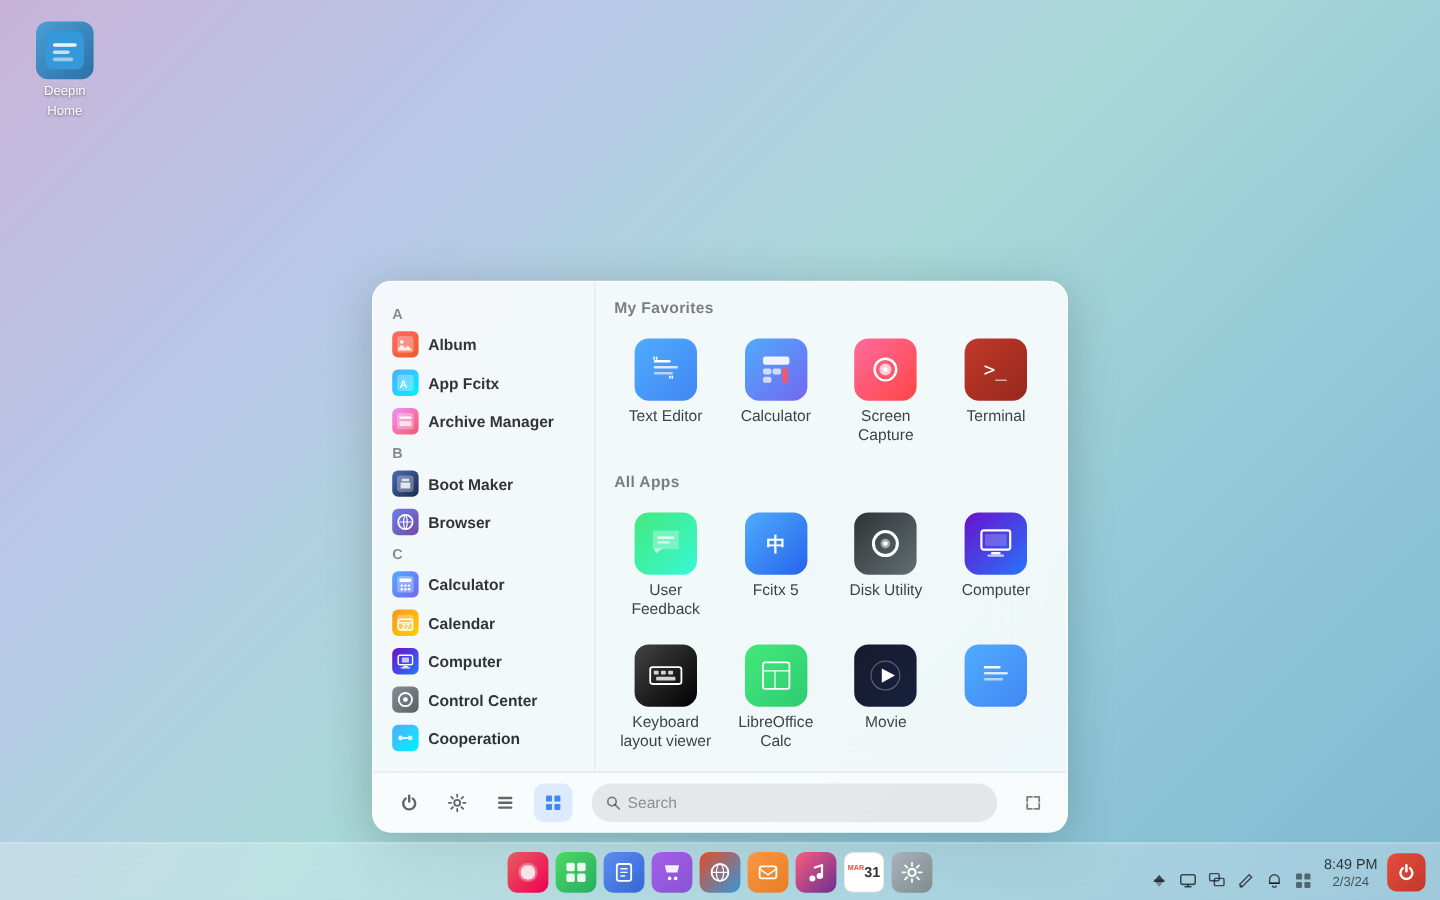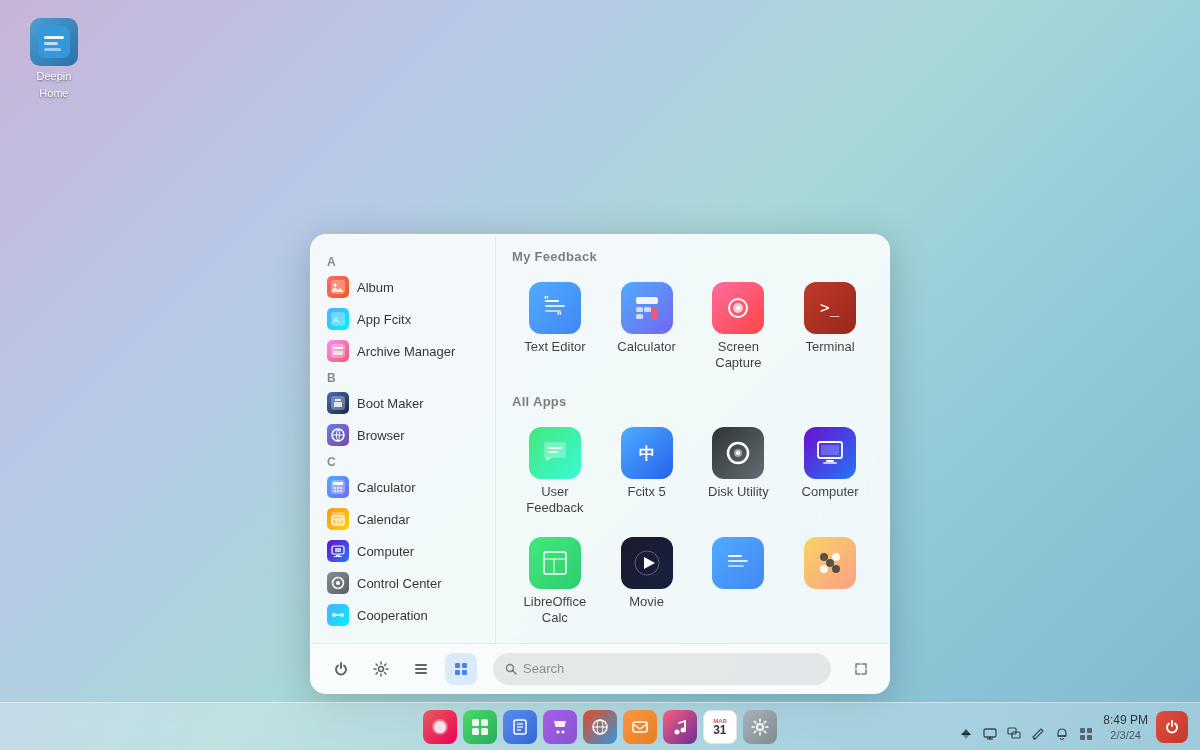--- a/index.html
+++ b/index.html
@@ -162,20 +162,21 @@
 
     .sidebar-item {
       display: flex;
       align-items: center;
       gap: 8px;
       padding: 5px 8px;
       border-radius: 8px;
       cursor: pointer;
       font-size: 13px;
       color: rgba(0,0,0,0.8);
+      font-weight: bold;
     }
     .sidebar-item-icon {
       width: 22px;
       height: 22px;
       border-radius: 5px;
       display: flex;
       align-items: center;
       justify-content: center;
       font-size: 14px;
       flex-shrink: 0;
@@ -467,21 +468,21 @@
                 <circle cx="11" cy="7" r="2" fill="white" opacity="0.8"></circle>
                 <line x1="5" y1="7" x2="9" y2="7" stroke="white" stroke-width="1.5"></line>
               </svg>
           </div>
           <span>Cooperation</span>
         </div>
       </div>
 
       <div class="menu-main">
 
-        <div class="section-title">My Feedback</div>
+        <div class="section-title">My Favorites</div>
         <div class="apps-grid">
 
           <div class="app-item">
             <div class="app-icon icon-texteditor">
               <svg width="32" height="32" viewBox="0 0 32 32">
                   <rect width="32" height="32" rx="8" fill="none"></rect>
                   <rect x="6" y="8" width="14" height="2" rx="1" fill="white"></rect>
                   <rect x="6" y="13" width="20" height="2" rx="1" fill="white" opacity="0.8"></rect>
                   <rect x="6" y="18" width="16" height="2" rx="1" fill="white" opacity="0.6"></rect>
                   <text x="18" y="28" font-size="10" fill="white" font-weight="bold">"</text>
@@ -573,20 +574,33 @@
                   <rect x="4" y="5" width="24" height="16" rx="2" fill="none" stroke="white" stroke-width="1.8"></rect>
                   <rect x="7" y="8" width="18" height="10" rx="1" fill="white" opacity="0.2"></rect>
                   <rect x="12" y="23" width="8" height="2" rx="1" fill="white"></rect>
                   <rect x="9" y="25" width="14" height="2" rx="1" fill="white" opacity="0.7"></rect>
                 </svg>
             </div>
             <span class="app-label">Computer</span>
           </div>
 
 
+          <div class="app-item">
+            <div class="app-icon icon-keyboard">
+              <svg width="32" height="32" viewBox="0 0 32 32">
+                  <rect width="32" height="32" rx="8" fill="none"></rect>
+                  <rect x="3" y="9" width="26" height="14" rx="2" fill="none" stroke="white" stroke-width="1.5"></rect>
+                  <rect x="6" y="12" width="4" height="3" rx="0.5" fill="white" opacity="0.8"></rect>
+                  <rect x="12" y="12" width="4" height="3" rx="0.5" fill="white" opacity="0.8"></rect>
+                  <rect x="18" y="12" width="4" height="3" rx="0.5" fill="white" opacity="0.8"></rect>
+                  <rect x="8" y="17" width="16" height="3" rx="0.5" fill="white" opacity="0.8"></rect>
+                </svg>
+            </div>
+            <span class="app-label">Keyboard layout viewer</span>
+          </div>
 
           <div class="app-item">
             <div class="app-icon icon-libreoffice">
               <svg width="32" height="32" viewBox="0 0 32 32">
                   <rect width="32" height="32" rx="8" fill="none"></rect>
                   <rect x="5" y="5" width="22" height="22" rx="2" fill="none" stroke="white" stroke-width="1.5"></rect>
                   <line x1="5" y1="12" x2="27" y2="12" stroke="white" stroke-width="1"></line>
                   <line x1="15" y1="12" x2="15" y2="27" stroke="white" stroke-width="1"></line>
                 </svg>
             </div>
@@ -766,21 +780,21 @@
       <div class="taskbar-icon" style="background:linear-gradient(135deg,#fc5c7d,#6a3093);border-radius:8px;">
         <svg width="18" height="18" viewBox="0 0 18 18">
             <path d="M14 3 L14 13" stroke="white" stroke-width="1.8" stroke-linecap="round"></path>
             <path d="M8 5 L14 3" stroke="white" stroke-width="1.8" stroke-linecap="round"></path>
             <circle cx="6" cy="14" r="2.5" fill="white"></circle>
             <circle cx="12" cy="12" r="2.5" fill="white"></circle>
           </svg>
       </div>
 
       <div class="taskbar-icon" style="background:white;border-radius:8px;border:1px solid rgba(0,0,0,0.1);">
-        <div style="display:flex;flex-direction:column;line-height:1;">
+        <div style="display:flex;flex-direction:row;line-height:1;">
           <span style="font-size:6px;color:#e74c3c;font-weight:bold;">MAR</span>
           <span style="font-size:12px;color:#333;font-weight:bold;">31</span>
         </div>
       </div>
 
       <div class="taskbar-icon" style="background:linear-gradient(135deg,#a8b2bd,#7f8c8d);border-radius:8px;">
         <svg width="18" height="18" viewBox="0 0 18 18">
             <circle cx="9" cy="9" r="3" fill="none" stroke="white" stroke-width="1.8"></circle>
             <path d="M9 1v2.5M9 14.5V17M1 9h2.5M14.5 9H17M3.22 3.22l1.77 1.77M13.01 13.01l1.77 1.77M14.78 3.22l-1.77 1.77M4.99 13.01l-1.77 1.77" stroke="white" stroke-width="1.5" stroke-linecap="round"></path>
           </svg>

